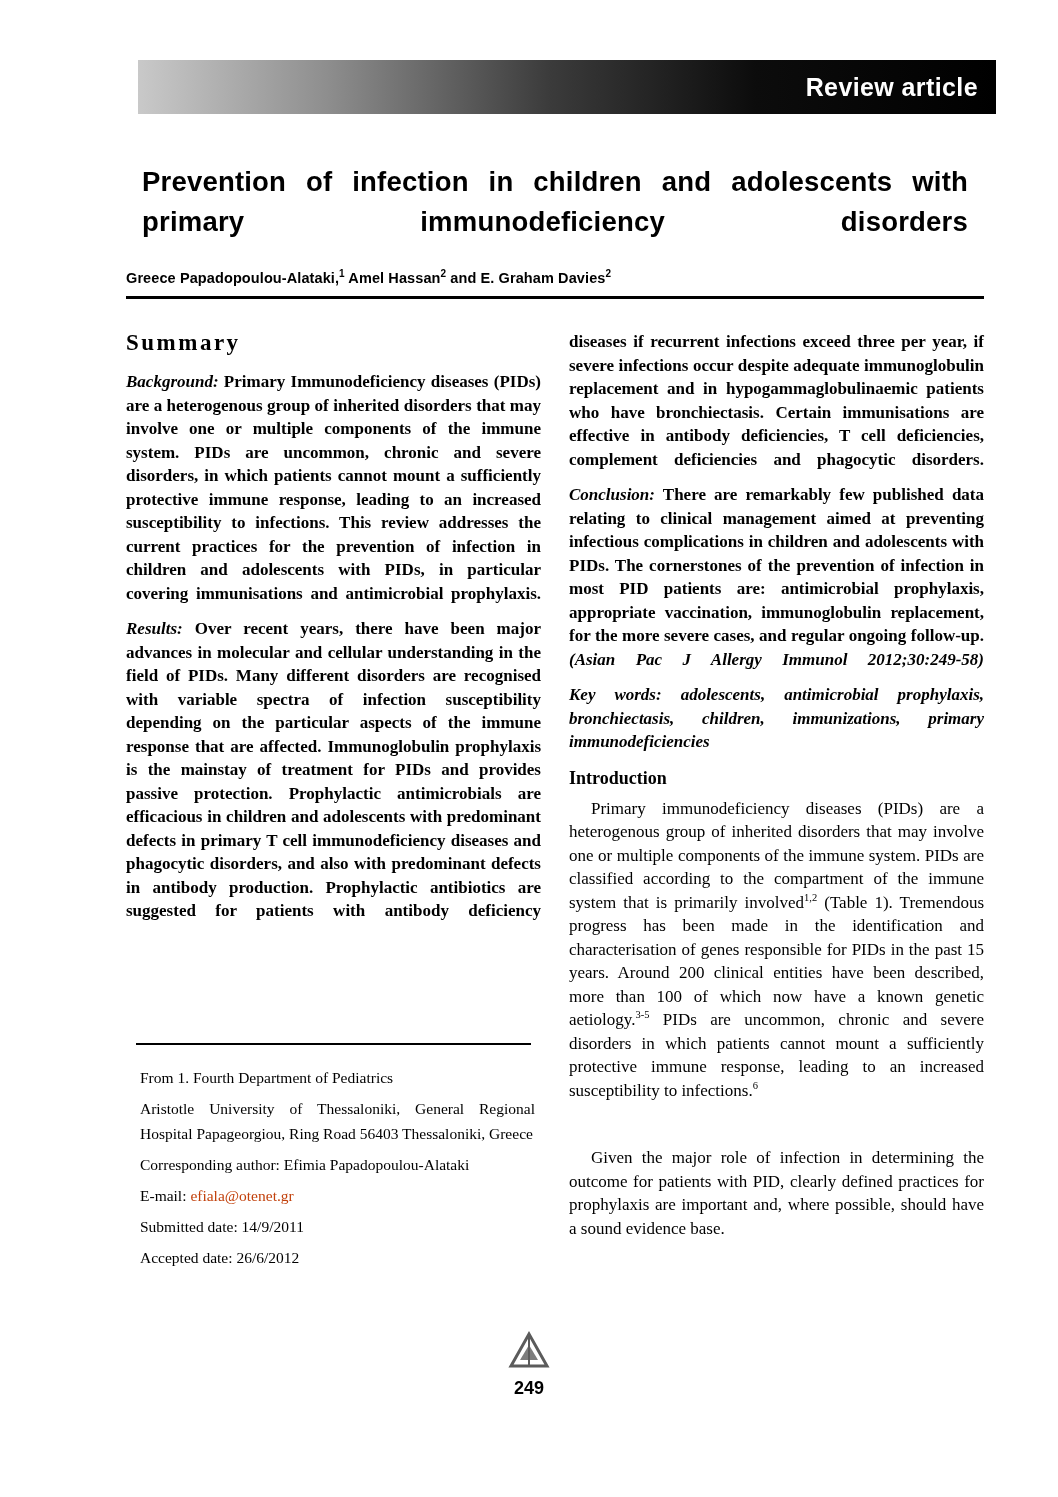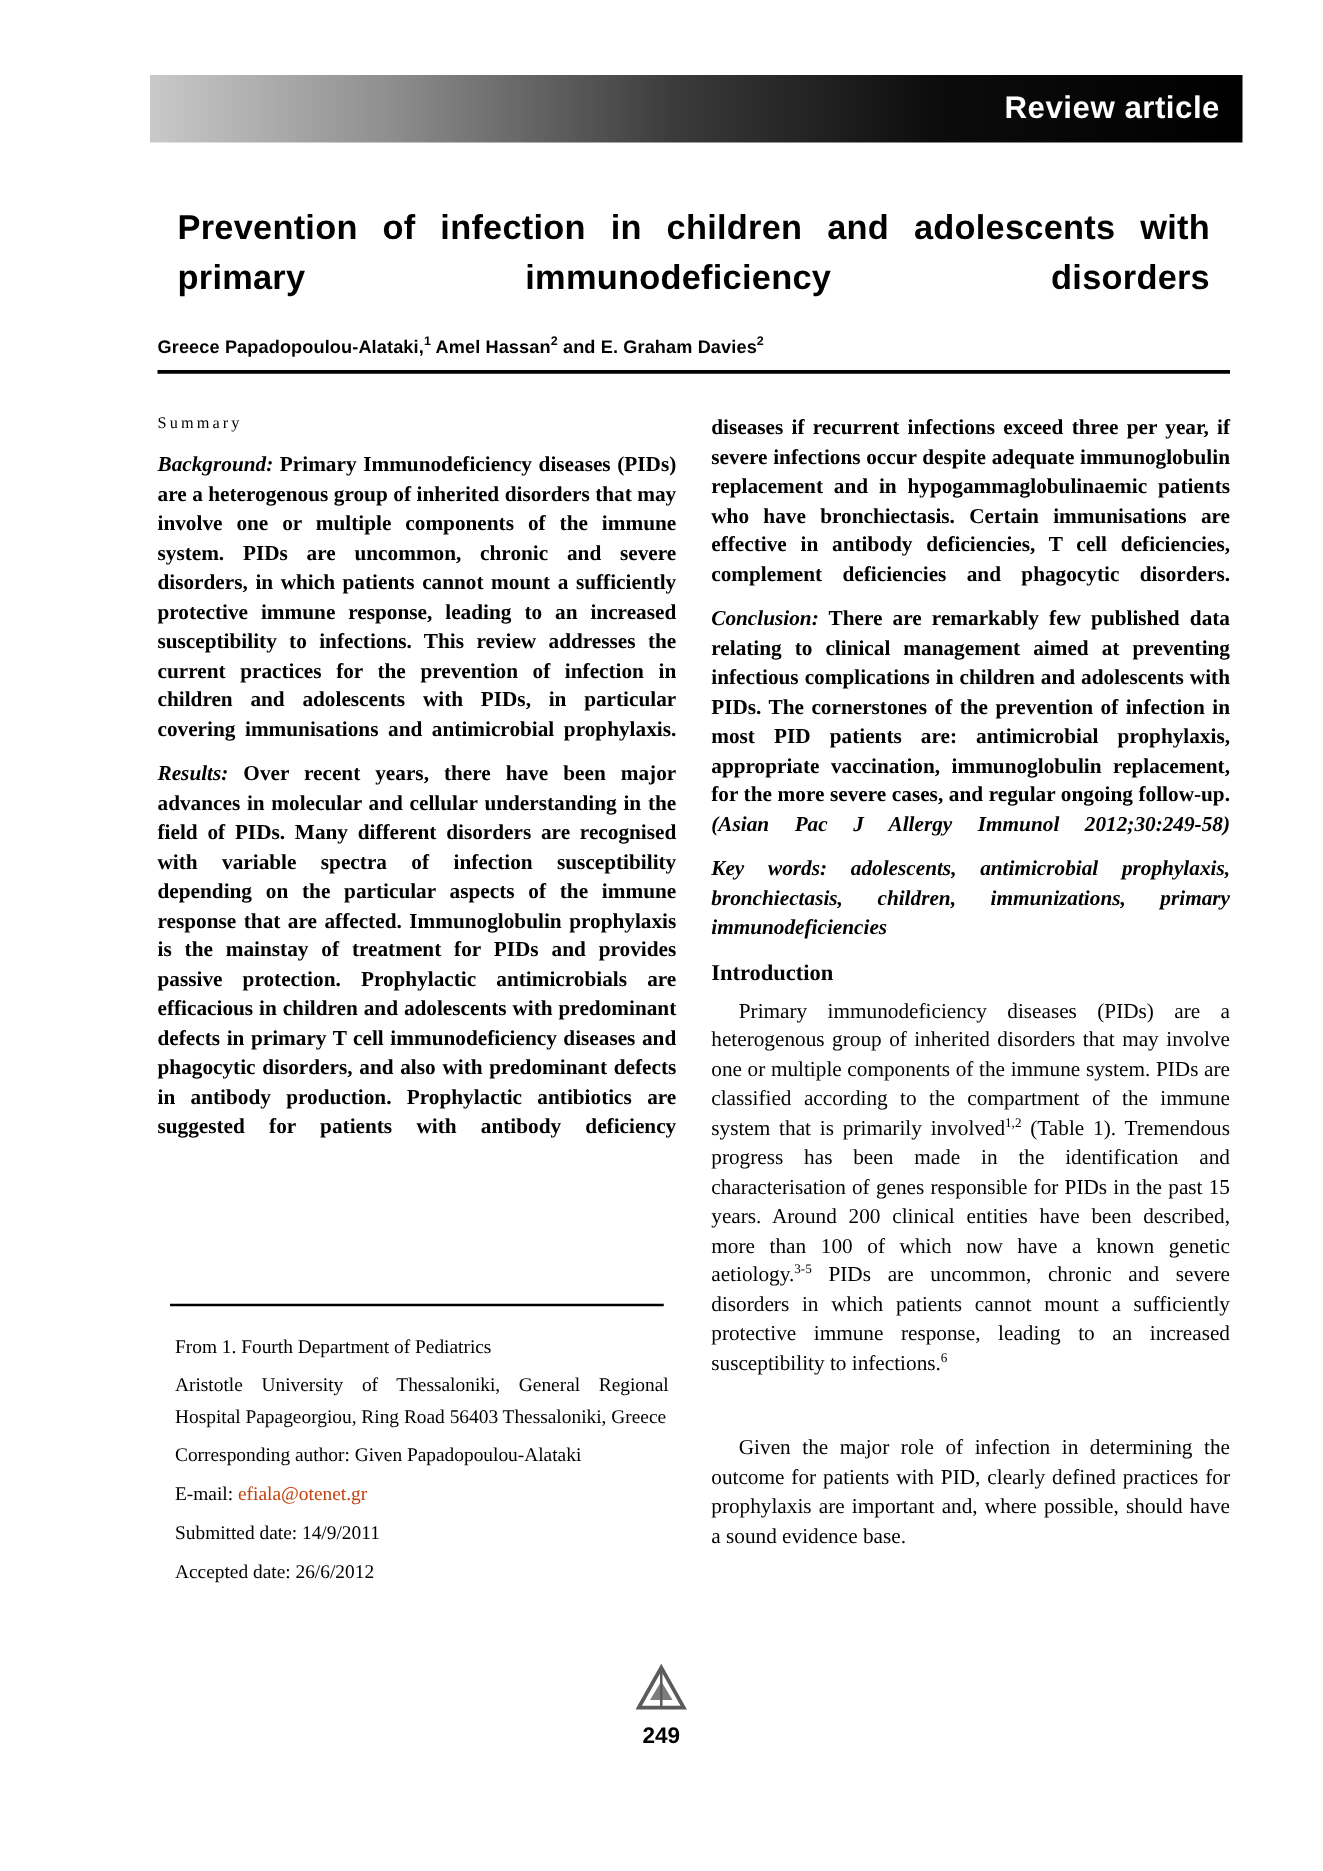--- a/index.html
+++ b/index.html
@@ -19,26 +19,25 @@
   .page {
     position: absolute;
     left: 0; top: 0;
     width: 1058px;
     height: 1497px;
   }
 
   
   .banner {
     position: absolute;
-    left: 120px;
+    left: 138px;
     top: 60px;
     width: 858px;
     height: 54px;
     background: linear-gradient(to right, #c9c9c9 0%, #8e8e8e 22%, #3b3b3b 48%, #0c0c0c 72%, #000000 100%);
-    padding-left: 16px;
   }
   .banner-label {
     position: absolute;
     right: 18px;
     top: 50%;
     transform: translateY(-50%);
     color: #ffffff;
     font-family: "Liberation Sans", sans-serif;
     font-weight: bold;
     font-size: 25px;
@@ -85,22 +84,22 @@
   .col {
     position: absolute;
     top: 330px;
     width: 415px;
   }
   .col-left { left: 126px; }
   .col-right { left: 569px; }
 
   .sec-head {
     font-family: "Liberation Serif", serif;
-    font-weight: normal;
-    font-size: 13px;
+    font-weight: bold;
+    font-size: 23px;
     letter-spacing: 2.5px;
     margin: 0 0 14px 0;
   }
 
   p.body {
     margin: 0 0 12px 0;
     font-size: 17px;
     line-height: 23.5px;
     text-align: justify;
     text-align-last: left;
@@ -209,21 +208,21 @@
 
     <p class="body bold lastjust">
       <span class="lead-italic">Results:</span><span> Over recent years, there have been major advances in molecular and cellular understanding in the field of PIDs. Many different disorders are recognised with variable spectra of infection susceptibility depending on the particular aspects of the immune response that are affected. Immunoglobulin prophylaxis is the mainstay of treatment for PIDs and provides passive protection. Prophylactic antimicrobials are efficacious in children and adolescents with predominant defects in primary T cell immunodeficiency diseases and phagocytic disorders, and also with predominant defects in antibody production. Prophylactic antibiotics are suggested for patients with antibody deficiency</span>
     </p>
   </div>
 
   <div class="rule-foot"></div>
   <div class="footnote">
     <p>From 1. Fourth Department of Pediatrics</p>
     <p> Aristotle University of Thessaloniki, General Regional Hospital Papageorgiou, Ring Road 56403 Thessaloniki, Greece</p>
-    <p>Corresponding author: Given Papadopoulou-Alataki</p>
+    <p>Corresponding author: Efimia Papadopoulou-Alataki</p>
     <p><span>E-mail: </span><a href="#">efiala@otenet.gr</a></p>
     <p>Submitted date: 14/9/2011</p>
     <p>Accepted date: 26/6/2012</p>
   </div>
 
   <div class="col col-right">
     <p class="body lastjust">diseases if recurrent infections exceed three per year, if severe infections occur despite adequate immunoglobulin replacement and in hypogammaglobulinaemic patients who have bronchiectasis. Certain immunisations are effective in antibody deficiencies, T cell deficiencies, complement deficiencies and phagocytic disorders.</p>
 
     <p class="body lastjust">
       <span class="lead-italic">Conclusion:</span><span> There are remarkably few published data relating to clinical management aimed at preventing infectious complications in children and adolescents with PIDs. The cornerstones of the prevention of infection in most PID patients are: antimicrobial prophylaxis, appropriate vaccination, immunoglobulin replacement, for the more severe cases, and regular ongoing follow-up. </span><span class="ital">(Asian Pac J Allergy Immunol 2012;30:249-58)</span>

